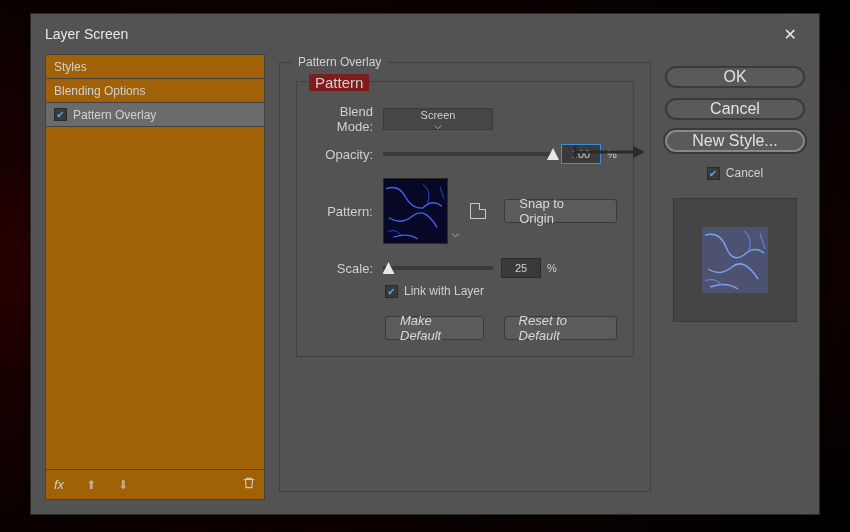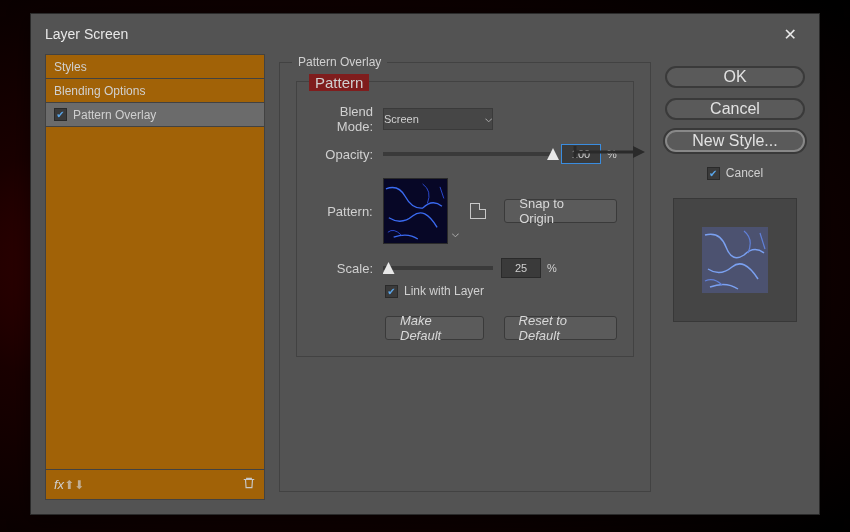--- a/index.html
+++ b/index.html
@@ -27,21 +27,21 @@
 }
 .close-x { font-size: 16px; color: #e8e8e8; cursor: pointer; padding: 4px 8px; }
 .body { display: flex; padding: 0 14px 14px 14px; gap: 14px; height: calc(100% - 40px); }
 .left-panel {
   width: 220px; display: flex; flex-direction: column;
   border: 1px solid #424242; background: #a16207;
 }
 .left-list { flex: 1; }
 .row { height: 24px; display: flex; align-items: center; padding: 0 8px; gap: 6px; border-bottom: 1px solid #424242; }
 .row.sel { background: #6b6b6b; }
-.left-footer { height: 30px; display: flex; align-items: center; padding: 0 8px; gap: 0; border-top: 1px solid #424242; }
+.left-footer { height: 30px; display: flex; align-items: center; padding: 0 8px; gap: 22px; border-top: 1px solid #424242; }
 .fx { font-style: italic; font-size: 13px; }
 .arrow { font-size: 12px; opacity: 0.7; }
 .trash { margin-left: auto; }
 .center-panel {
   flex: 1; position: relative;
 }
 .fieldset {
   border: 1px solid #424242; position: absolute;
   left: 0; top: 8px; right: 0; height: 430px;
   padding: 8px 16px;
@@ -55,23 +55,23 @@
   margin-top: 10px; padding: 12px 16px 16px 16px;
 }
 .sub-fieldset-title {
   position: absolute; top: -8px; left: 12px;
   background: #7f1d1d; padding: 0 6px; font-size: 15px;
 }
 .form-row { display: flex; align-items: center; margin-top: 10px; }
 .label { width: 70px; text-align: right; padding-right: 10px; font-size: 13px; }
 .select {
   background: #464646; border: 1px solid #3a3a3a;
-  height: 22px; width: 110px; padding: 0 0;
+  height: 22px; width: 110px; padding: 0 12px;
   display: flex; align-items: center; justify-content: space-between;
-  font-size: 11px; color: #d0d0d0;
+  font-size: 11px; color: #d0d0d0; flex-direction: column;
 }
 .select .caret { font-size: 9px; }
 .slider-track { flex: 1; height: 4px; background: #3a3a3a; position: relative; margin-right: 8px; max-width: 170px; }
 .slider-thumb {
   position: absolute; top: -4px; width: 12px; height: 12px;
   background: #e8e8e8; transform: translateX(-50%) rotate(0deg);
   clip-path: polygon(50% 0, 100% 100%, 0 100%);
 }
 .num-input {
   background: #3a3a3a; border: 1px solid #2a2a2a;

